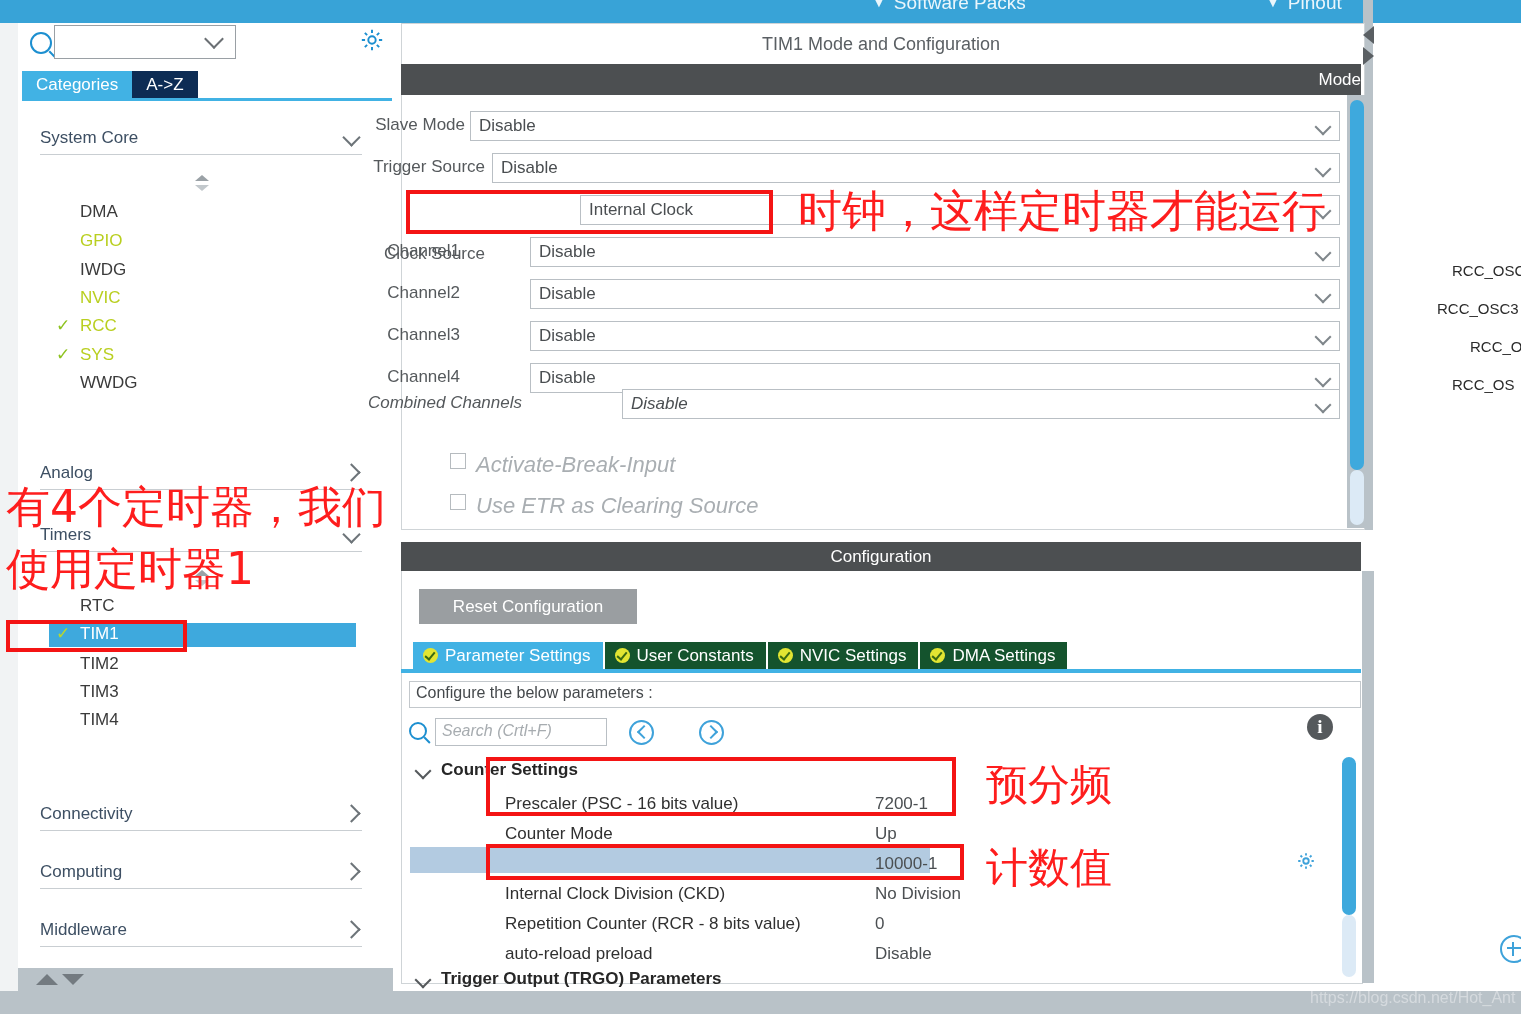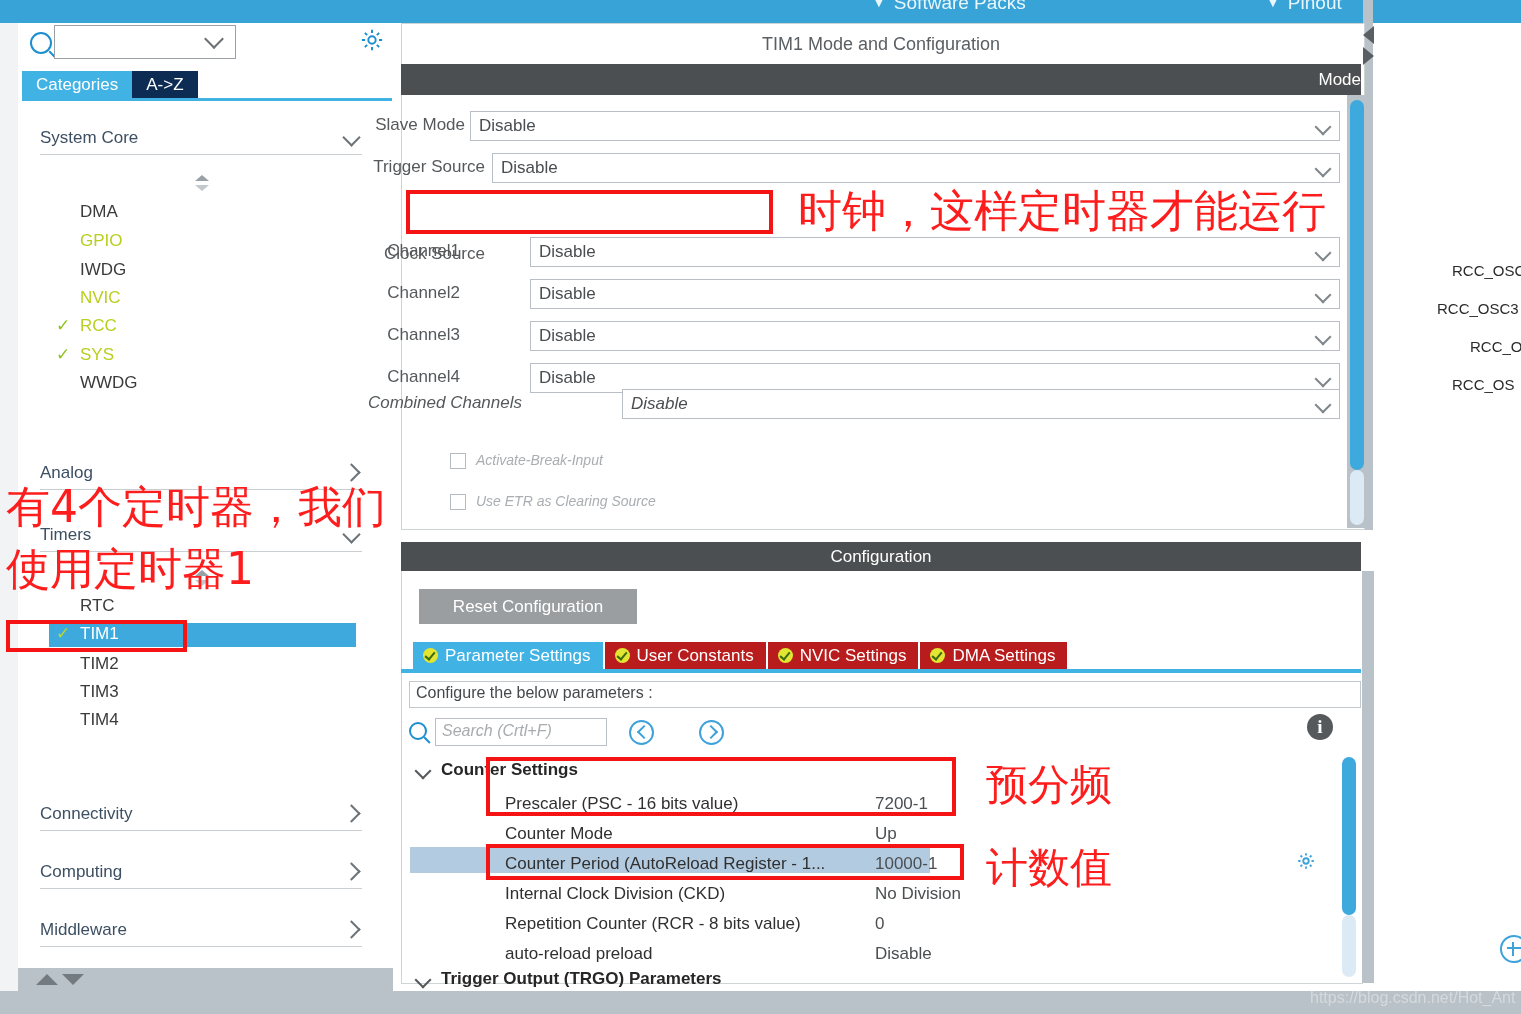--- a/index.html
+++ b/index.html
@@ -65,38 +65,38 @@
   #modepanel{left:401px;top:23px;width:962px;height:505px;background:#ffffff;border:1px solid #cfd4d7;}
   #modetitle{left:401px;top:26px;width:960px;height:36px;line-height:36px;text-align:center;font-size:18px;color:#5a5f63;}
   #modebar{left:401px;top:64px;width:960px;height:31px;background:#4c4f51;color:#ffffff;font-size:17px;text-align:right;line-height:31px;}
 
   .frow{position:absolute;height:30px;}
   .flabel{position:absolute;right:0;top:4px;font-size:17px;color:#55595c;white-space:nowrap;}
   .fselect{position:absolute;height:30px;border:1px solid #b9bfc4;background:#fff;box-sizing:border-box;}
   .fselect .val{position:absolute;left:8px;top:4px;font-size:17px;color:#4a4e51;white-space:nowrap;}
   .fselect .cv{position:absolute;right:10px;top:9px;width:10px;height:10px;border-right:2px solid #7f868b;border-bottom:2px solid #7f868b;transform:rotate(45deg);}
 
-  .chkrow{position:absolute;font-size:14px;color:#a9aeb2;font-style:italic;white-space:nowrap;}
+  .chkrow{position:absolute;font-size:22px;color:#a9aeb2;font-style:italic;white-space:nowrap;}
   .chkbox{position:absolute;left:-26px;top:1px;width:14px;height:14px;border:1.6px solid #b6bbbf;background:#fff;}
 
   
   #modescroll{left:1347px;top:95px;width:20px;height:433px;background:#b9c2c8;}
   #modethumb{left:1350px;top:100px;width:14px;height:370px;background:#3ea9dd;border-radius:7px;}
   #modetrackrest{left:1350px;top:470px;width:14px;height:55px;background:#dceaf6;border-radius:7px;}
   #arrL{left:1363px;top:26px;width:0;height:0;border-top:9px solid transparent;border-bottom:9px solid transparent;border-right:11px solid #5a5f63;}
   #arrR{left:1363px;top:47px;width:0;height:0;border-top:9px solid transparent;border-bottom:9px solid transparent;border-left:11px solid #5a5f63;}
   #sidestrip{left:1363px;top:0px;width:10px;height:530px;background:#b9c2c8;}
 
   
   #cfgbar{left:401px;top:542px;width:960px;height:29px;background:#4c4f51;color:#fff;font-size:17px;text-align:center;line-height:29px;}
   #cfgpanel{left:401px;top:571px;width:960px;height:412px;background:#ffffff;border:1px solid #cfd4d7;border-top:none;}
   #resetbtn{left:419px;top:589px;width:218px;height:35px;background:#9a9ea1;color:#ffffff;font-size:17px;text-align:center;line-height:35px;}
 
   #cfgtabs{left:413px;top:642px;}
-  .cgtab{display:inline-block;height:27px;line-height:27px;padding:0 12px 0 10px;color:#ffffff;font-size:17px;background:#b91c1c;margin-right:2px;}
+  .cgtab{display:inline-block;height:27px;line-height:27px;padding:0 12px 0 10px;color:#ffffff;font-size:17px;background:#14532d;margin-right:2px;}
   .cgtab.sel{background:#41b2e4;}
   .ok{display:inline-block;width:15px;height:15px;border-radius:50%;background:#e2e532;margin-right:7px;vertical-align:-2px;position:relative;}
   .ok:after{content:"";position:absolute;left:4px;top:2px;width:4px;height:8px;border-right:2px solid #3a6a12;border-bottom:2px solid #3a6a12;transform:rotate(40deg);}
   #cfgtabunder{left:401px;top:669px;width:960px;height:4px;background:#41b2e4;}
 
   #configbox{left:409px;top:681px;width:950px;height:25px;border:1px solid #c3c8cc;background:#fff;}
   #configbox span{position:absolute;left:6px;top:2px;font-size:16px;color:#45494c;}
 
   #srchrow2{left:409px;top:718px;width:950px;height:30px;}
   #srchinput{position:absolute;left:26px;top:0;width:170px;height:26px;border:1px solid #b9bfc4;background:#fff;}
@@ -248,20 +248,24 @@
 </div>
 <div class="frow abs" style="left:430px;top:153px;width:910px;">
   <span class="flabel" style="right:855px;">Trigger Source</span>
   <span class="fselect" style="left:62px;width:848px;">
     <span class="val">Disable</span>
     <span class="cv"></span>
   </span>
 </div>
 <div class="frow abs" style="left:430px;top:195px;width:910px;">
   <span class="flabel" style="right:855px;margin-top:45px;">Clock Source</span>
+  <span class="fselect" style="left:150px;width:760px;">
+    <span class="val">Internal Clock</span>
+    <span class="cv"></span>
+  </span>
 </div>
 <div class="frow abs" style="left:430px;top:237px;width:910px;">
   <span class="flabel" style="right:880px;">Channel1</span>
   <span class="fselect" style="left:100px;width:810px;">
     <span class="val">Disable</span>
     <span class="cv"></span>
   </span>
 </div>
 <div class="frow abs" style="left:430px;top:279px;width:910px;">
   <span class="flabel" style="right:880px;">Channel2</span>
@@ -340,21 +344,20 @@
 
 <div class="prow abs" style="left:505px;top:790px;width:600px;">
   <span class="pname">Prescaler (PSC - 16 bits value)</span>
   <span class="pval" style="left:370px;">7200-1</span>
 </div>
 <div class="prow abs" style="left:505px;top:820px;width:600px;">
   <span class="pname">Counter Mode</span>
   <span class="pval" style="left:370px;text-align:center;">Up</span>
 </div>
 <div class="prow abs" style="left:505px;top:850px;width:600px;">
-  <span class="pname">Counter Period (AutoReload Register - 1...</span>
   <span class="pval" style="left:370px;">10000-1</span>
 </div>
 <div class="prow abs" style="left:505px;top:880px;width:600px;">
   <span class="pname">Internal Clock Division (CKD)</span>
   <span class="pval" style="left:370px;">No Division</span>
 </div>
 <div class="prow abs" style="left:505px;top:910px;width:600px;">
   <span class="pname">Repetition Counter (RCR - 8 bits value)</span>
   <span class="pval" style="left:370px;">0</span>
 </div>

